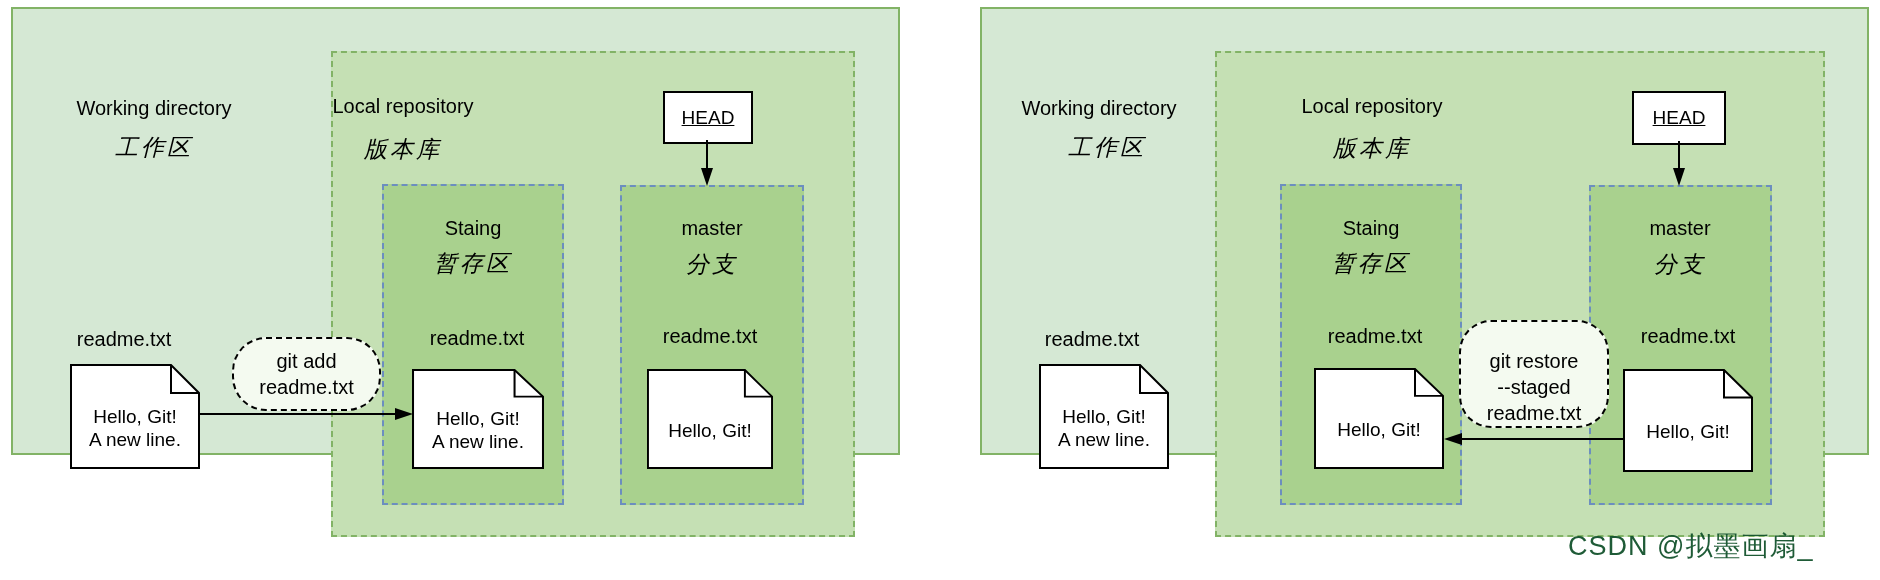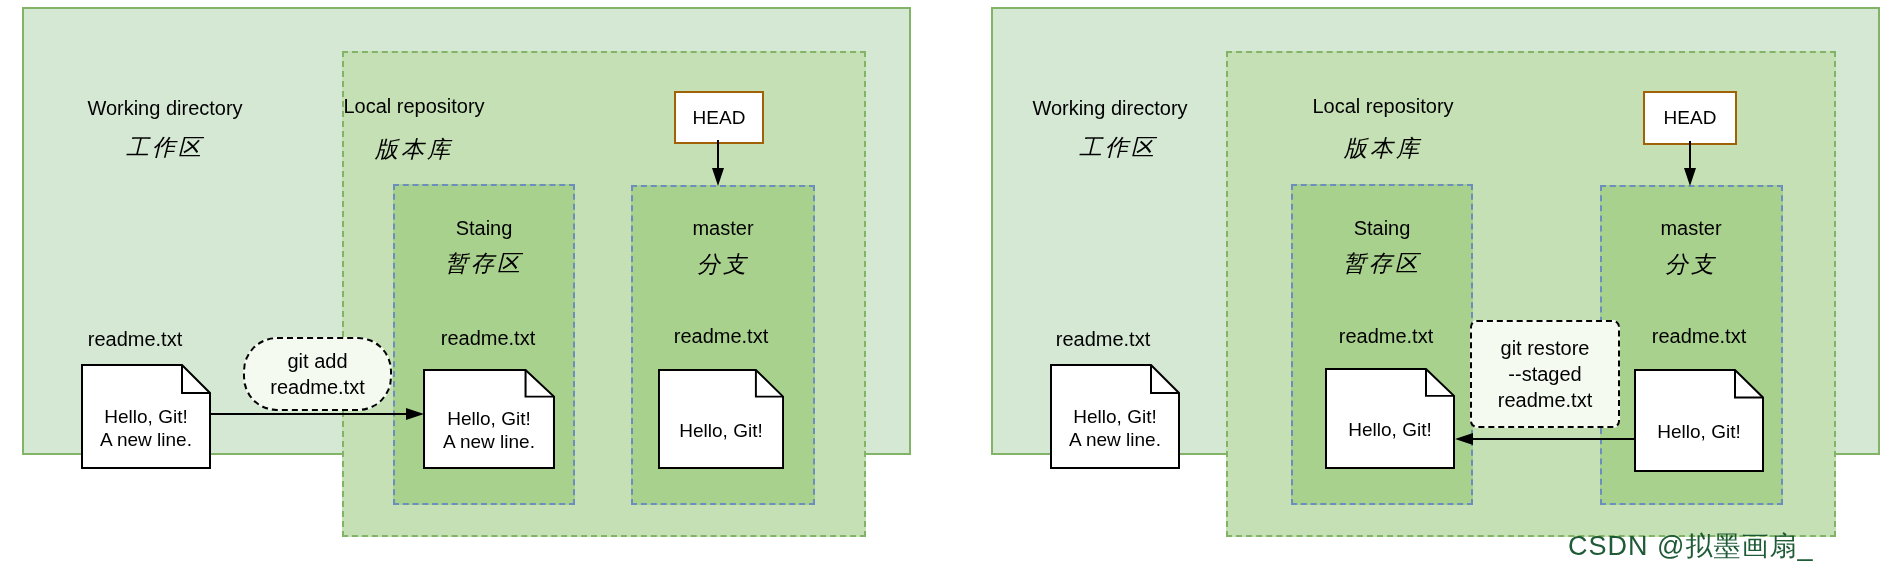--- a/index.html
+++ b/index.html
@@ -1,28 +1,28 @@
 <!DOCTYPE html>
 <html><head>
 <meta charset="utf-8">
 <style>
   html,body{margin:0;padding:0;background:#ffffff;}
   #canvas{
     position:relative;width:1880px;height:580px;overflow:hidden;
     font-family:"Liberation Sans", sans-serif;color:#000;
   }
   .panel{position:absolute;top:7px;width:889px;height:448px;
-    background:#d5e8d4;border:2px solid #82b366;box-sizing:border-box;margin-left:11px;}
+    background:#d5e8d4;border:2px solid #82b366;box-sizing:border-box;}
   .abs{position:absolute;box-sizing:border-box;}
   .repo-box{background:#c5e0b4;border:2px dashed #82b366;}
   .zone-box{background:#a9d18e;border:2px dashed #6c8ebf;}
   .label{position:absolute;text-align:center;font-size:20px;line-height:24px;white-space:nowrap;}
   .zh{font-family:"DejaVu Serif", serif;font-style:italic;font-size:23px;letter-spacing:3px;}
-  .head-box{position:absolute;background:#ffffff;border:2px solid #a16207;
-    display:flex;align-items:center;justify-content:center;font-size:19px;}
+  .head-box{position:absolute;background:#ffffff;border:2px solid #000000;
+    display:flex;align-items:center;justify-content:center;font-size:19px;text-decoration:underline;}
   .doc{position:absolute;}
   .doc svg{position:absolute;left:0;top:0;width:100%;height:100%;}
   .doc-text{position:absolute;left:3px;right:3px;top:28px;bottom:6px;
     display:flex;flex-direction:column;justify-content:center;align-items:center;
     font-size:19px;line-height:23px;text-align:center;}
   .bubble{position:absolute;background:#f4faf0;border:2px dashed #000;
     display:flex;flex-direction:column;justify-content:center;align-items:center;
     font-size:20px;line-height:26px;text-align:center;}
   .arrow-svg{position:absolute;overflow:visible;}
   #watermark{position:absolute;left:1568px;top:528px;width:312px;
@@ -163,21 +163,21 @@
       <svg viewBox="0 0 130 105" preserveAspectRatio="none">
         <path d="M1,1 H101 L129,29 V104 H1 Z" fill="#ffffff" stroke="#000" stroke-width="2"></path>
         <path d="M101,1 V29 H129" fill="none" stroke="#000" stroke-width="2"></path>
       </svg>
       <div class="doc-text">
         <div>Hello, Git!</div>
         <div></div>
       </div>
     </div>
 
-    <div class="bubble" style="left:477px;top:311px;width:146px;height:104px;border-radius:7px;z-index:5;">
+    <div class="bubble" style="left:477px;top:311px;width:146px;height:104px;border-radius:32px;z-index:5;justify-content:flex-end;">
       <div>git restore</div>
       <div>--staged</div>
       <div>readme.txt</div>
     </div>
     <svg class="arrow-svg" style="left:462px;top:422px;width:180px;height:16px;" viewBox="0 0 180 16">
       <line x1="16" y1="8" x2="180" y2="8" stroke="#000" stroke-width="2"></line>
       <polygon points="0,8 18,2 18,14" fill="#000"></polygon>
     </svg>
   </div>
 

